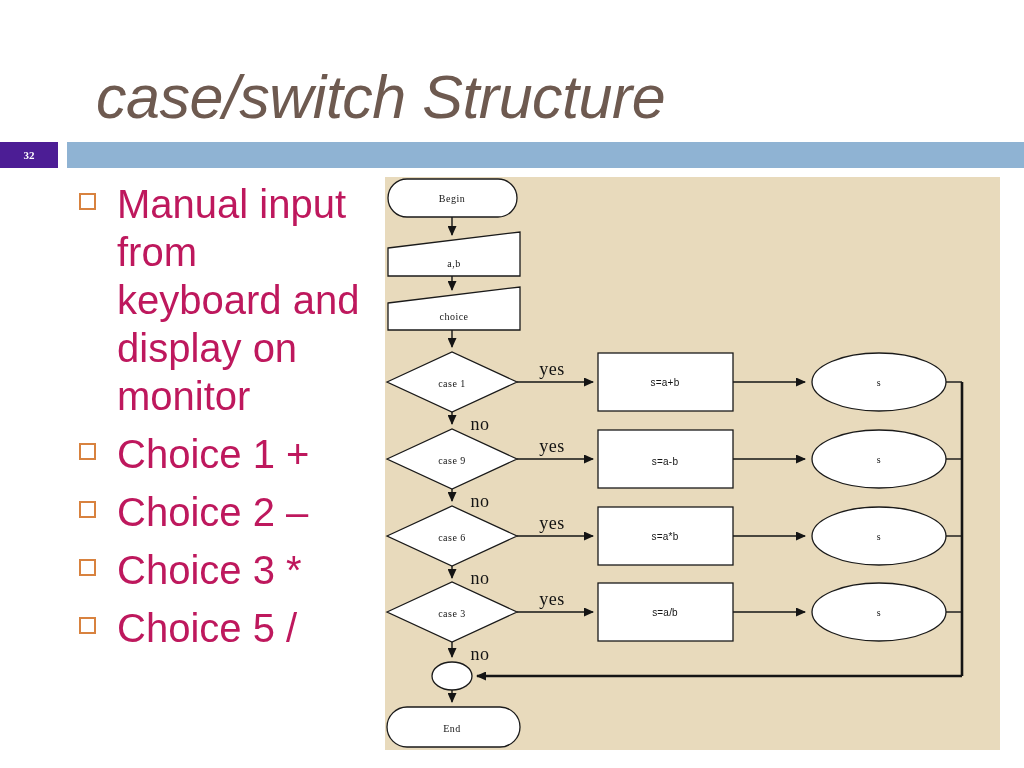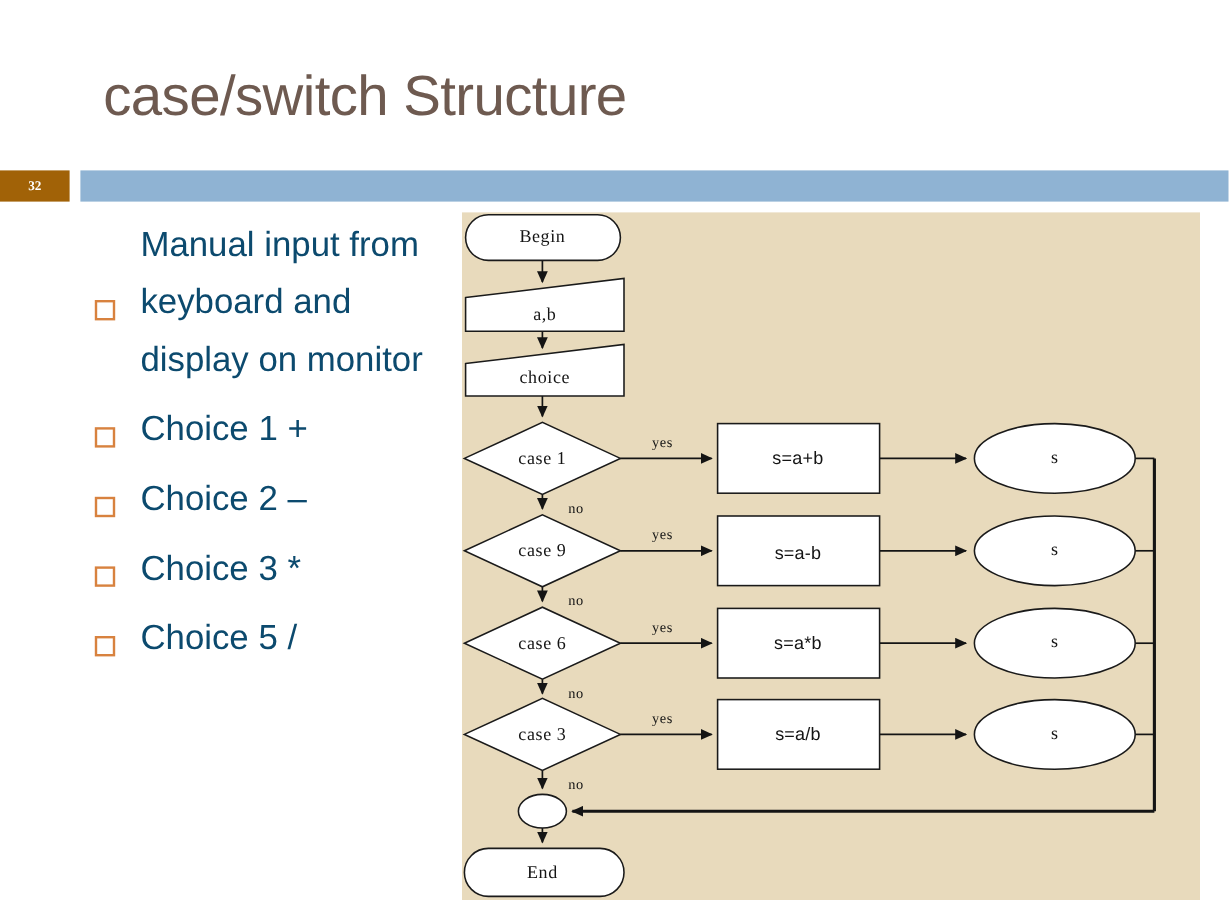--- a/index.html
+++ b/index.html
@@ -2,59 +2,60 @@
 <html><head>
 <meta charset="utf-8">
 <style>
   html,body{margin:0;padding:0;background:#fff;}
   .slide{
     position:relative;width:1024px;height:768px;background:#ffffff;
     overflow:hidden;font-family:"Liberation Sans",sans-serif;
   }
   
   .title{
-    position:absolute;left:80px;top:46px;margin:6px;
-    font-size:47px;font-weight:400;color:#6e5a50;letter-spacing:-0.5px;
+    position:absolute;left:80px;top:46px;margin:16px;
+    font-size:61px;font-weight:400;color:#6e5a50;letter-spacing:-0.5px;
     font-family:"Liberation Sans",sans-serif;
+    font-style:italic;
   }
   
   .page-box{
-    position:absolute;left:0;top:142px;width:58px;height:26px;background:#a16207;
+    position:absolute;left:0;top:142px;width:58px;height:26px;background:#4c1d95;
     display:flex;align-items:center;justify-content:center;
     color:#ffffff;font-family:"Liberation Serif",serif;font-weight:bold;font-size:11px;
   }
   .accent-bar{
     position:absolute;left:67px;top:142px;width:957px;height:26px;background:#8fb3d3;
   }
   
   .bullets{
     position:absolute;left:78px;top:180px;width:300px;
     list-style:none;margin:0;padding:0;
   }
   .bullets li{
-    display:flex;align-items:center;margin:0 0 10px 0;
-    font-size:29px;line-height:48px;color:#0c4a6e;
+    display:flex;align-items:flex-start;margin:0 0 10px 0;
+    font-size:40px;line-height:48px;color:#be185d;
   }
   .bullets .sq{
     flex:0 0 auto;width:13px;height:13px;border:2px solid #d8823f;background:transparent;
     margin:13px 21px 0 1px;
   }
   .bullets .btxt{display:block;width:255px;}
   
   .panel{
     position:absolute;left:385px;top:177px;width:615px;height:573px;background:#e8dabc;
   }
   .panel svg{position:absolute;left:0;top:0;}
   .flabel{
     position:absolute;transform:translate(-50%,-50%);
-    font-family:"Liberation Serif",serif;font-size:15px;color:#141414;
+    font-family:"Liberation Serif",serif;font-size:10px;color:#141414;
     letter-spacing:0.5px;white-space:nowrap;
   }
   .flabel.sans{font-family:"Liberation Sans",sans-serif;letter-spacing:0.2px;text-align:center;}
-  .flabel.small{font-size:12px;}
+  .flabel.small{font-size:18px;}
 </style>
 </head>
 <body>
 
 <div class="slide">
 
   <h1 class="title">case/switch Structure</h1>
 
   <div class="page-box">
     <span>32</span>

